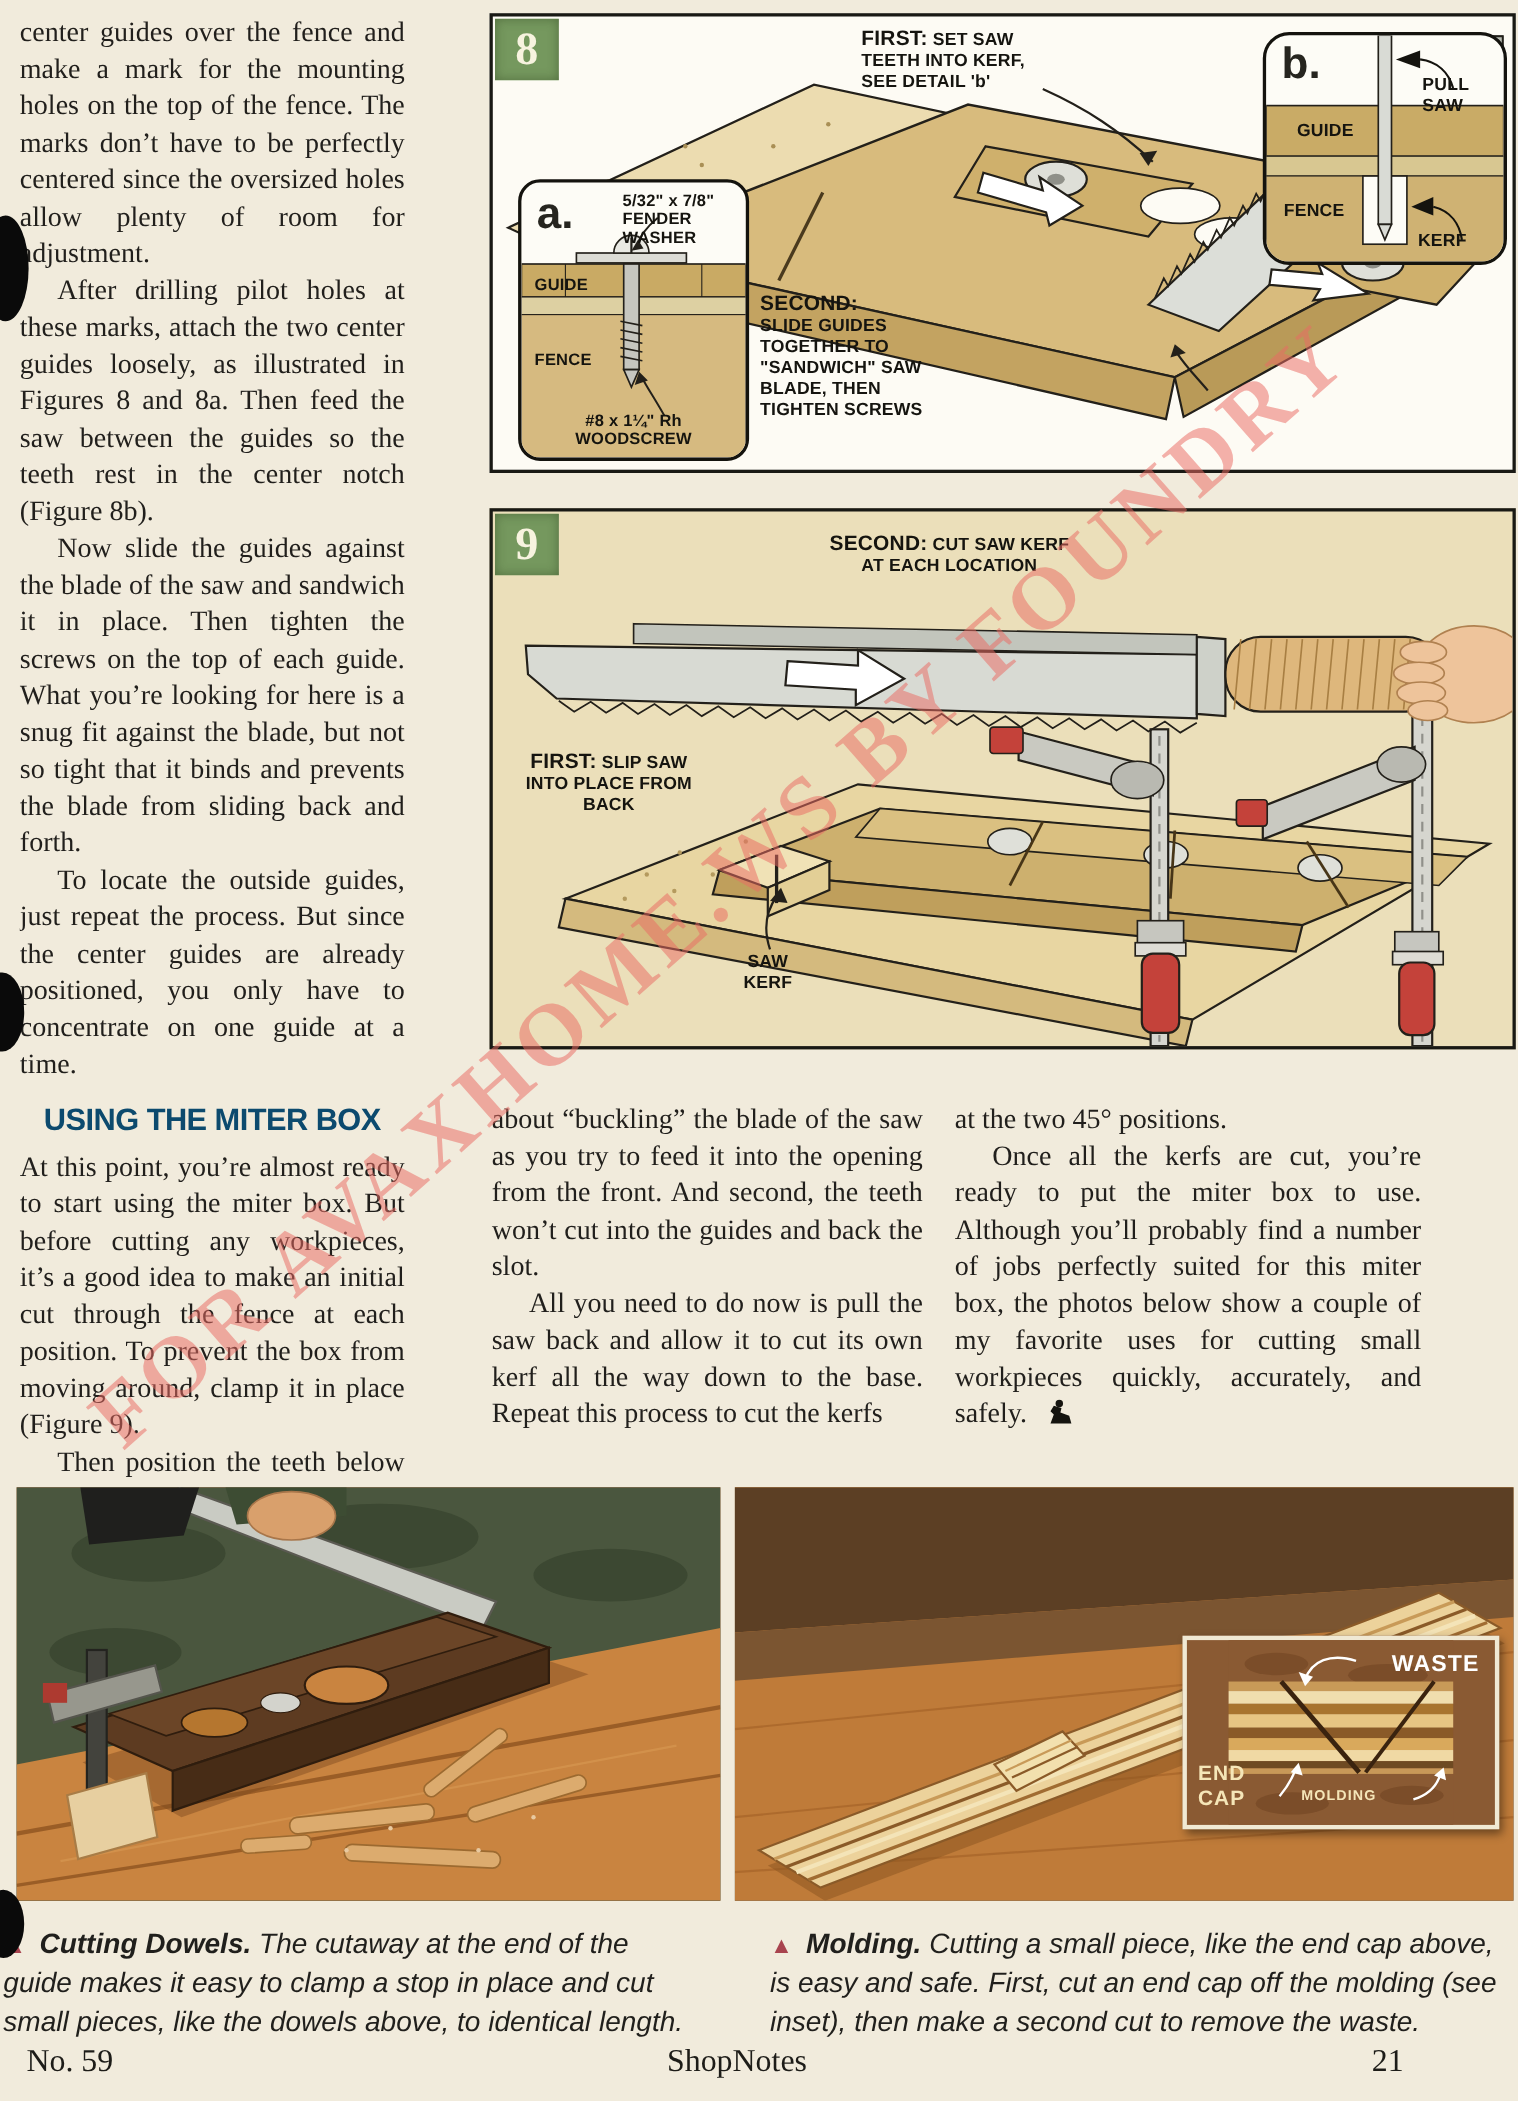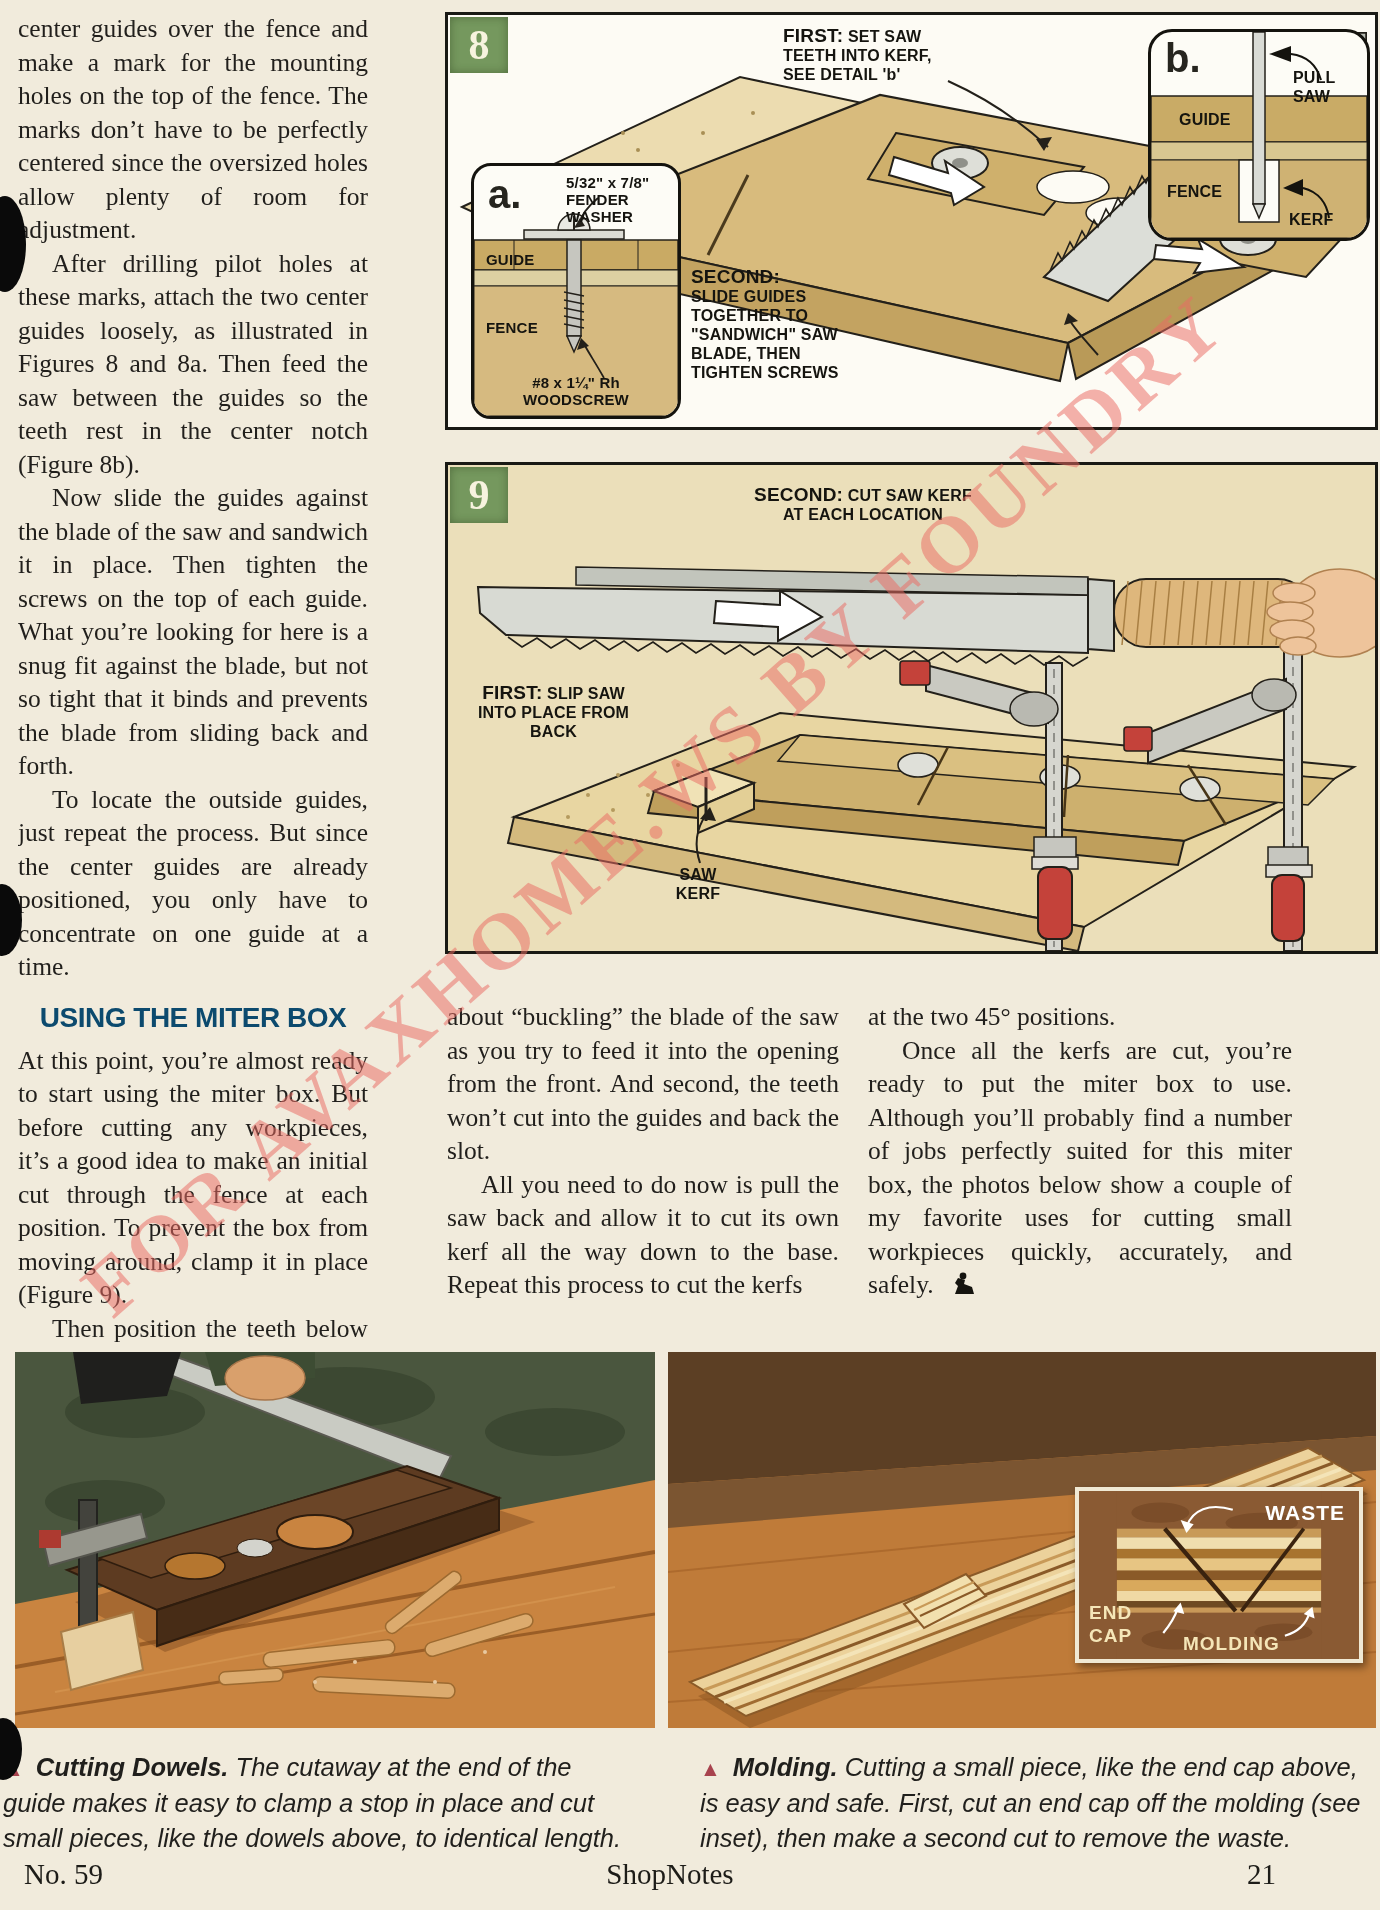--- a/index.html
+++ b/index.html
@@ -345,21 +345,21 @@
         <path d="M160,26 C128,16 104,26 96,50" stroke="#ffffff" stroke-width="3" fill="none"></path>
         <polygon points="88,40 96,58 106,46" fill="#ffffff"></polygon>
         <path d="M64,196 C74,184 80,174 84,162" stroke="#ffffff" stroke-width="3" fill="none"></path>
         <polygon points="78,166 88,154 93,170" fill="#ffffff"></polygon>
         <path d="M232,200 C252,194 262,182 266,168" stroke="#ffffff" stroke-width="3" fill="none"></path>
         <polygon points="258,170 270,160 273,176" fill="#ffffff"></polygon>
       </svg>
       <div class="inset-label" style="right:14px;top:10px;color:#ffffff">WASTE</div>
       <div class="inset-label preline" style="left:10px;bottom:12px;color:#f5e6b8;font-size:19px">END
 CAP</div>
-      <div class="inset-label" style="left:104px;bottom:4px;color:#f5e6b8;font-size:19px">MOLDING</div>
+      <div class="inset-label" style="left:104px;bottom:16px;color:#f5e6b8;font-size:13px">MOLDING</div>
     </div>
   </figure>
 
   <div class="caption" style="left:3px;top:1750px;width:630px">
     <span class="marker">▲</span><span class="lead">Cutting Dowels.</span><span> The cutaway at the end of the guide makes it easy to clamp a stop in place and cut small pieces, like the dowels above, to identical length.</span>
   </div>
   <div class="caption" style="left:700px;top:1750px;width:674px">
     <span class="marker">▲</span><span class="lead">Molding.</span><span> Cutting a small piece, like the end cap above, is easy and safe. First, cut an end cap off the molding (see inset), then make a second cut to remove the waste.</span>
   </div>
 

